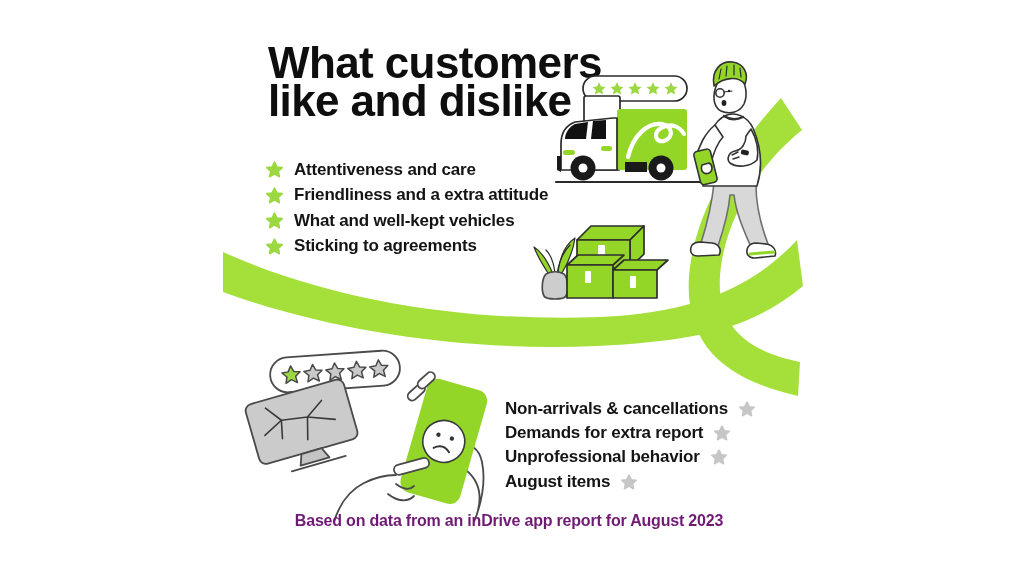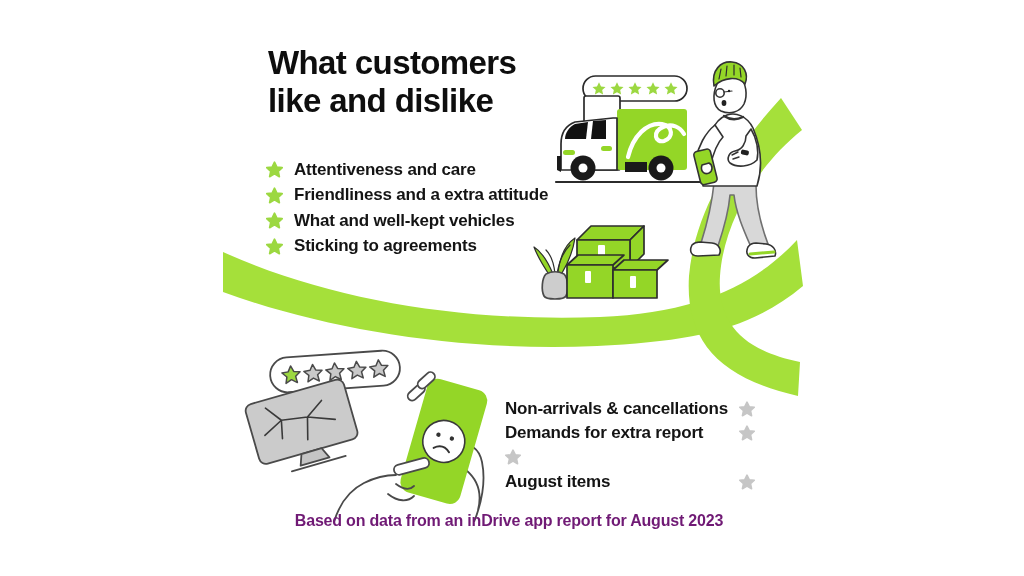--- a/index.html
+++ b/index.html
@@ -4,28 +4,28 @@
 <style>
   html,body{margin:0;padding:0;background:#fff;}
   .stage{
     position:relative;width:1024px;height:576px;background:#fff;overflow:hidden;
     font-family:"Liberation Sans", sans-serif;color:var(--text,#141414);
   }
   .abs{position:absolute;}
   #swoosh{position:absolute;left:0;top:0;z-index:1;}
   .layer{z-index:2;}
   .title{
-    left:268px;top:44px;font-size:33px;font-weight:bold;line-height:38px;
+    left:268px;top:44px;font-size:44px;font-weight:bold;line-height:38px;
     letter-spacing:-0.6px;color:#0e0e0e;
   }
   .likes{left:266px;top:157px;}
   .like-row{display:flex;align-items:center;gap:11px;height:25.5px;}
   .like-row .label{font-size:17px;font-weight:600;letter-spacing:-0.2px;white-space:nowrap;}
   .dislikes{right:269px;top:397px;}
-  .dislike-row{display:flex;align-items:center;justify-content:space-between;gap:11px;height:24.2px;}
+  .dislike-row{display:flex;align-items:center;justify-content:flex-start;gap:11px;height:24.2px;}
   .dislike-row .label{font-size:17px;font-weight:600;letter-spacing:-0.2px;white-space:nowrap;text-align:right;}
   .footer{
     left:209px;top:512px;width:600px;text-align:center;
     font-size:16px;font-weight:600;letter-spacing:-0.2px;color:#701a75;
   }
   svg{display:block;}
 </style>
 </head>
 <body>
 
@@ -82,20 +82,21 @@
       </div>
 
       <div class="dislike-row">
         <span class="label">Demands for extra report</span>
         <svg width="16" height="16" viewBox="0 0 20 20">
           <polygon points="10,1.4 12.8,7.1 19.1,7.8 14.4,12.1 15.7,18.4 10,15.1 4.3,18.4 5.6,12.1 0.9,7.8 7.2,7.1" fill="var(--star-gray,#c6c6c6)" stroke="var(--star-gray,#c6c6c6)" stroke-width="2" stroke-linejoin="round"></polygon>
         </svg>
       </div>
 
       <div class="dislike-row">
+        <span class="label">Unprofessional behavior</span>
         <svg width="16" height="16" viewBox="0 0 20 20">
           <polygon points="10,1.4 12.8,7.1 19.1,7.8 14.4,12.1 15.7,18.4 10,15.1 4.3,18.4 5.6,12.1 0.9,7.8 7.2,7.1" fill="var(--star-gray,#c6c6c6)" stroke="var(--star-gray,#c6c6c6)" stroke-width="2" stroke-linejoin="round"></polygon>
         </svg>
       </div>
 
       <div class="dislike-row">
         <span class="label">August items</span>
         <svg width="16" height="16" viewBox="0 0 20 20">
           <polygon points="10,1.4 12.8,7.1 19.1,7.8 14.4,12.1 15.7,18.4 10,15.1 4.3,18.4 5.6,12.1 0.9,7.8 7.2,7.1" fill="var(--star-gray,#c6c6c6)" stroke="var(--star-gray,#c6c6c6)" stroke-width="2" stroke-linejoin="round"></polygon>
         </svg>

